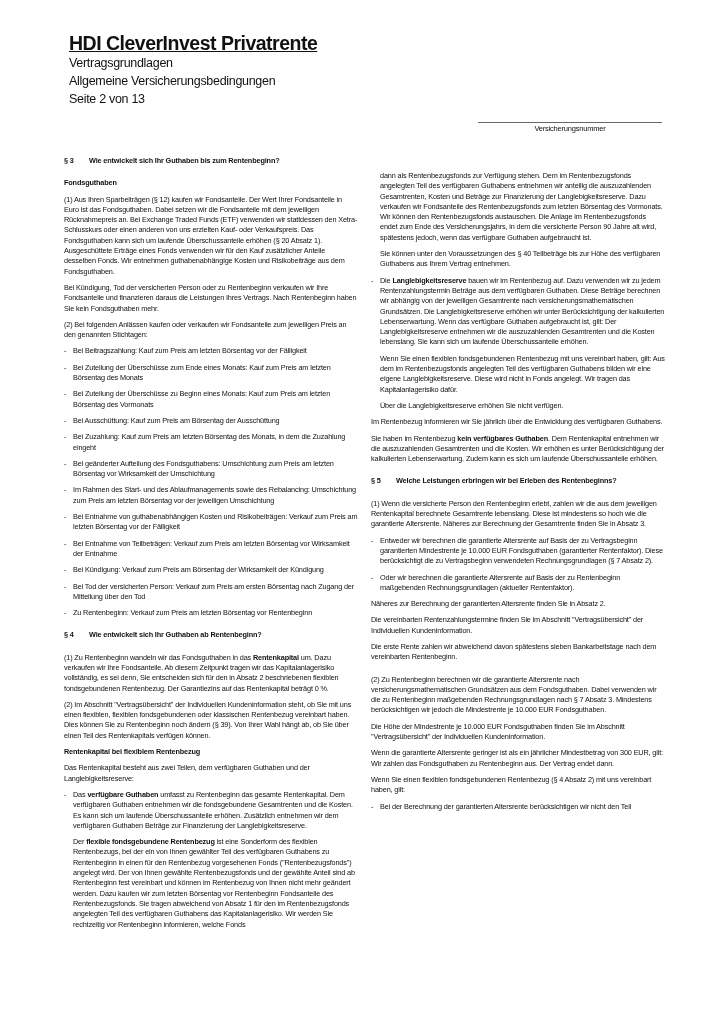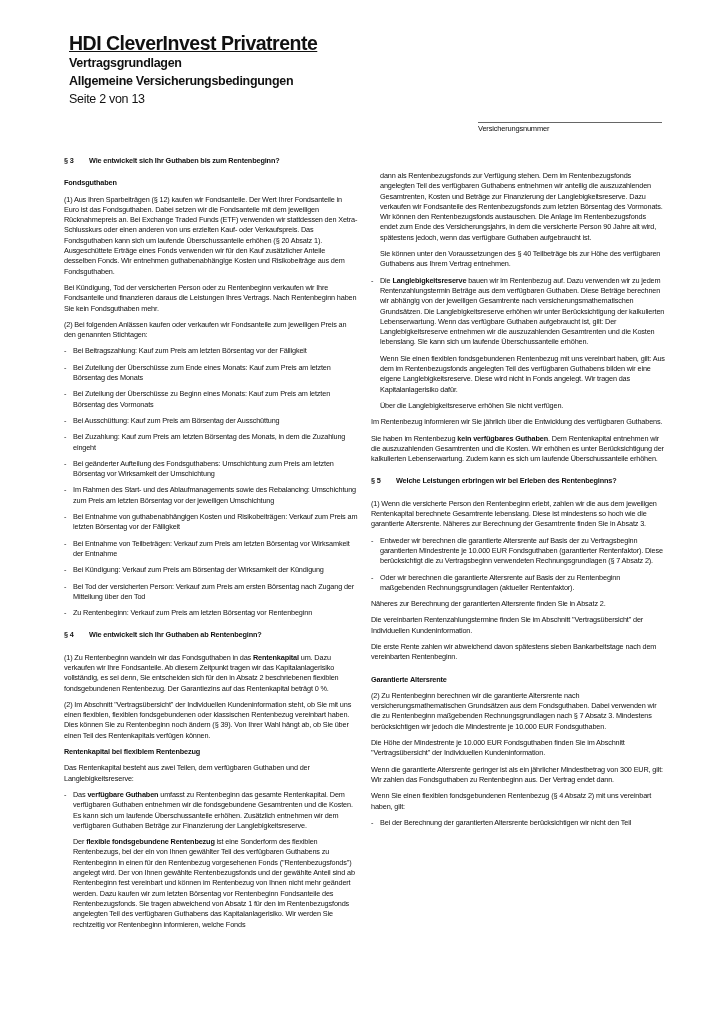--- a/index.html
+++ b/index.html
@@ -1,23 +1,23 @@
 <!DOCTYPE html>
 <html><head>
 <meta charset="utf-8">
 <style>
   html, body { margin: 0; padding: 0; background: #ffffff; }
   body { width: 724px; height: 1024px; position: relative; overflow: hidden;
          font-family: "Liberation Sans", sans-serif; color: #111; }
   .header { position: absolute; left: 69px; top: 32px; }
   .title { font-size: 19.5px; font-weight: bold; letter-spacing: -0.5px; line-height: 22px; text-decoration: underline; }
-  .sub { font-size: 12.5px; font-weight: bold; letter-spacing: -0.3px; line-height: 18px; }
+  .sub { font-size: 12.5px; font-weight: normal; letter-spacing: -0.3px; line-height: 18px; }
   .pageinfo { font-size: 12.5px; letter-spacing: -0.3px; line-height: 18px; }
   .vnr { position: absolute; left: 478px; top: 122px; width: 184px; border-top: 1px solid #666;
-         font-size: 7.5px; padding-top: 1px; letter-spacing: -0.2px; }
+         font-size: 7.5px; padding-top: 1px; letter-spacing: -0.2px; text-align: center; }
   .col { position: absolute; top: 156px; width: 294px; font-size: 7.3px; line-height: 10.3px;
          letter-spacing: -0.15px; }
   .col.left { left: 64px; }
   .col.right { left: 371px; top: 154px; margin-top: 17px; }
   .h-sec { font-weight: bold; margin: 0 0 12px 0; display: flex; }
   .h-sec .num { width: 25px; flex: none; }
   .h-sub { font-weight: bold; margin: 0 0 6px 0; }
   p { margin: 0 0 6px 0; }
   .li { display: flex; margin: 0 0 6px 0; }
   .li .dash { width: 9px; flex: none; }
@@ -136,21 +136,20 @@
       </div>
       <div class="li">
         <span class="dash">-</span>
         <span>Oder wir berechnen die garantierte Altersrente auf Basis der zu Rentenbeginn maßgebenden Rechnungsgrundlagen (aktueller Rentenfaktor).</span>
       </div>
     </div>
   <p>Näheres zur Berechnung der garantierten Altersrente finden Sie in Absatz 2.</p>
   <p>Die vereinbarten Rentenzahlungstermine finden Sie im Abschnitt "Vertragsübersicht" der Individuellen Kundeninformation.</p>
   <p>Die erste Rente zahlen wir abweichend davon spätestens sieben Bankarbeitstage nach dem vereinbarten Rentenbeginn.</p>
   <div class="gap"></div>
-  <div class="h-sub">Garantierte Altersrente</div>
   <p>(2) Zu Rentenbeginn berechnen wir die garantierte Altersrente nach versicherungsmathematischen Grundsätzen aus dem Fondsguthaben. Dabei verwenden wir die zu Rentenbeginn maßgebenden Rechnungsgrundlagen nach § 7 Absatz 3. Mindestens berücksichtigen wir jedoch die Mindestrente je 10.000 EUR Fondsguthaben.</p>
   <p>Die Höhe der Mindestrente je 10.000 EUR Fondsguthaben finden Sie im Abschnitt "Vertragsübersicht" der Individuellen Kundeninformation.</p>
   <p>Wenn die garantierte Altersrente geringer ist als ein jährlicher Mindestbetrag von 300 EUR, gilt: Wir zahlen das Fondsguthaben zu Rentenbeginn aus. Der Vertrag endet dann.</p>
   <p>Wenn Sie einen flexiblen fondsgebundenen Rentenbezug (§ 4 Absatz 2) mit uns vereinbart haben, gilt:</p>
   <div class="li">
     <span class="dash">-</span>
     <span>Bei der Berechnung der garantierten Altersrente berücksichtigen wir nicht den Teil</span>
   </div>
 </div>
 

